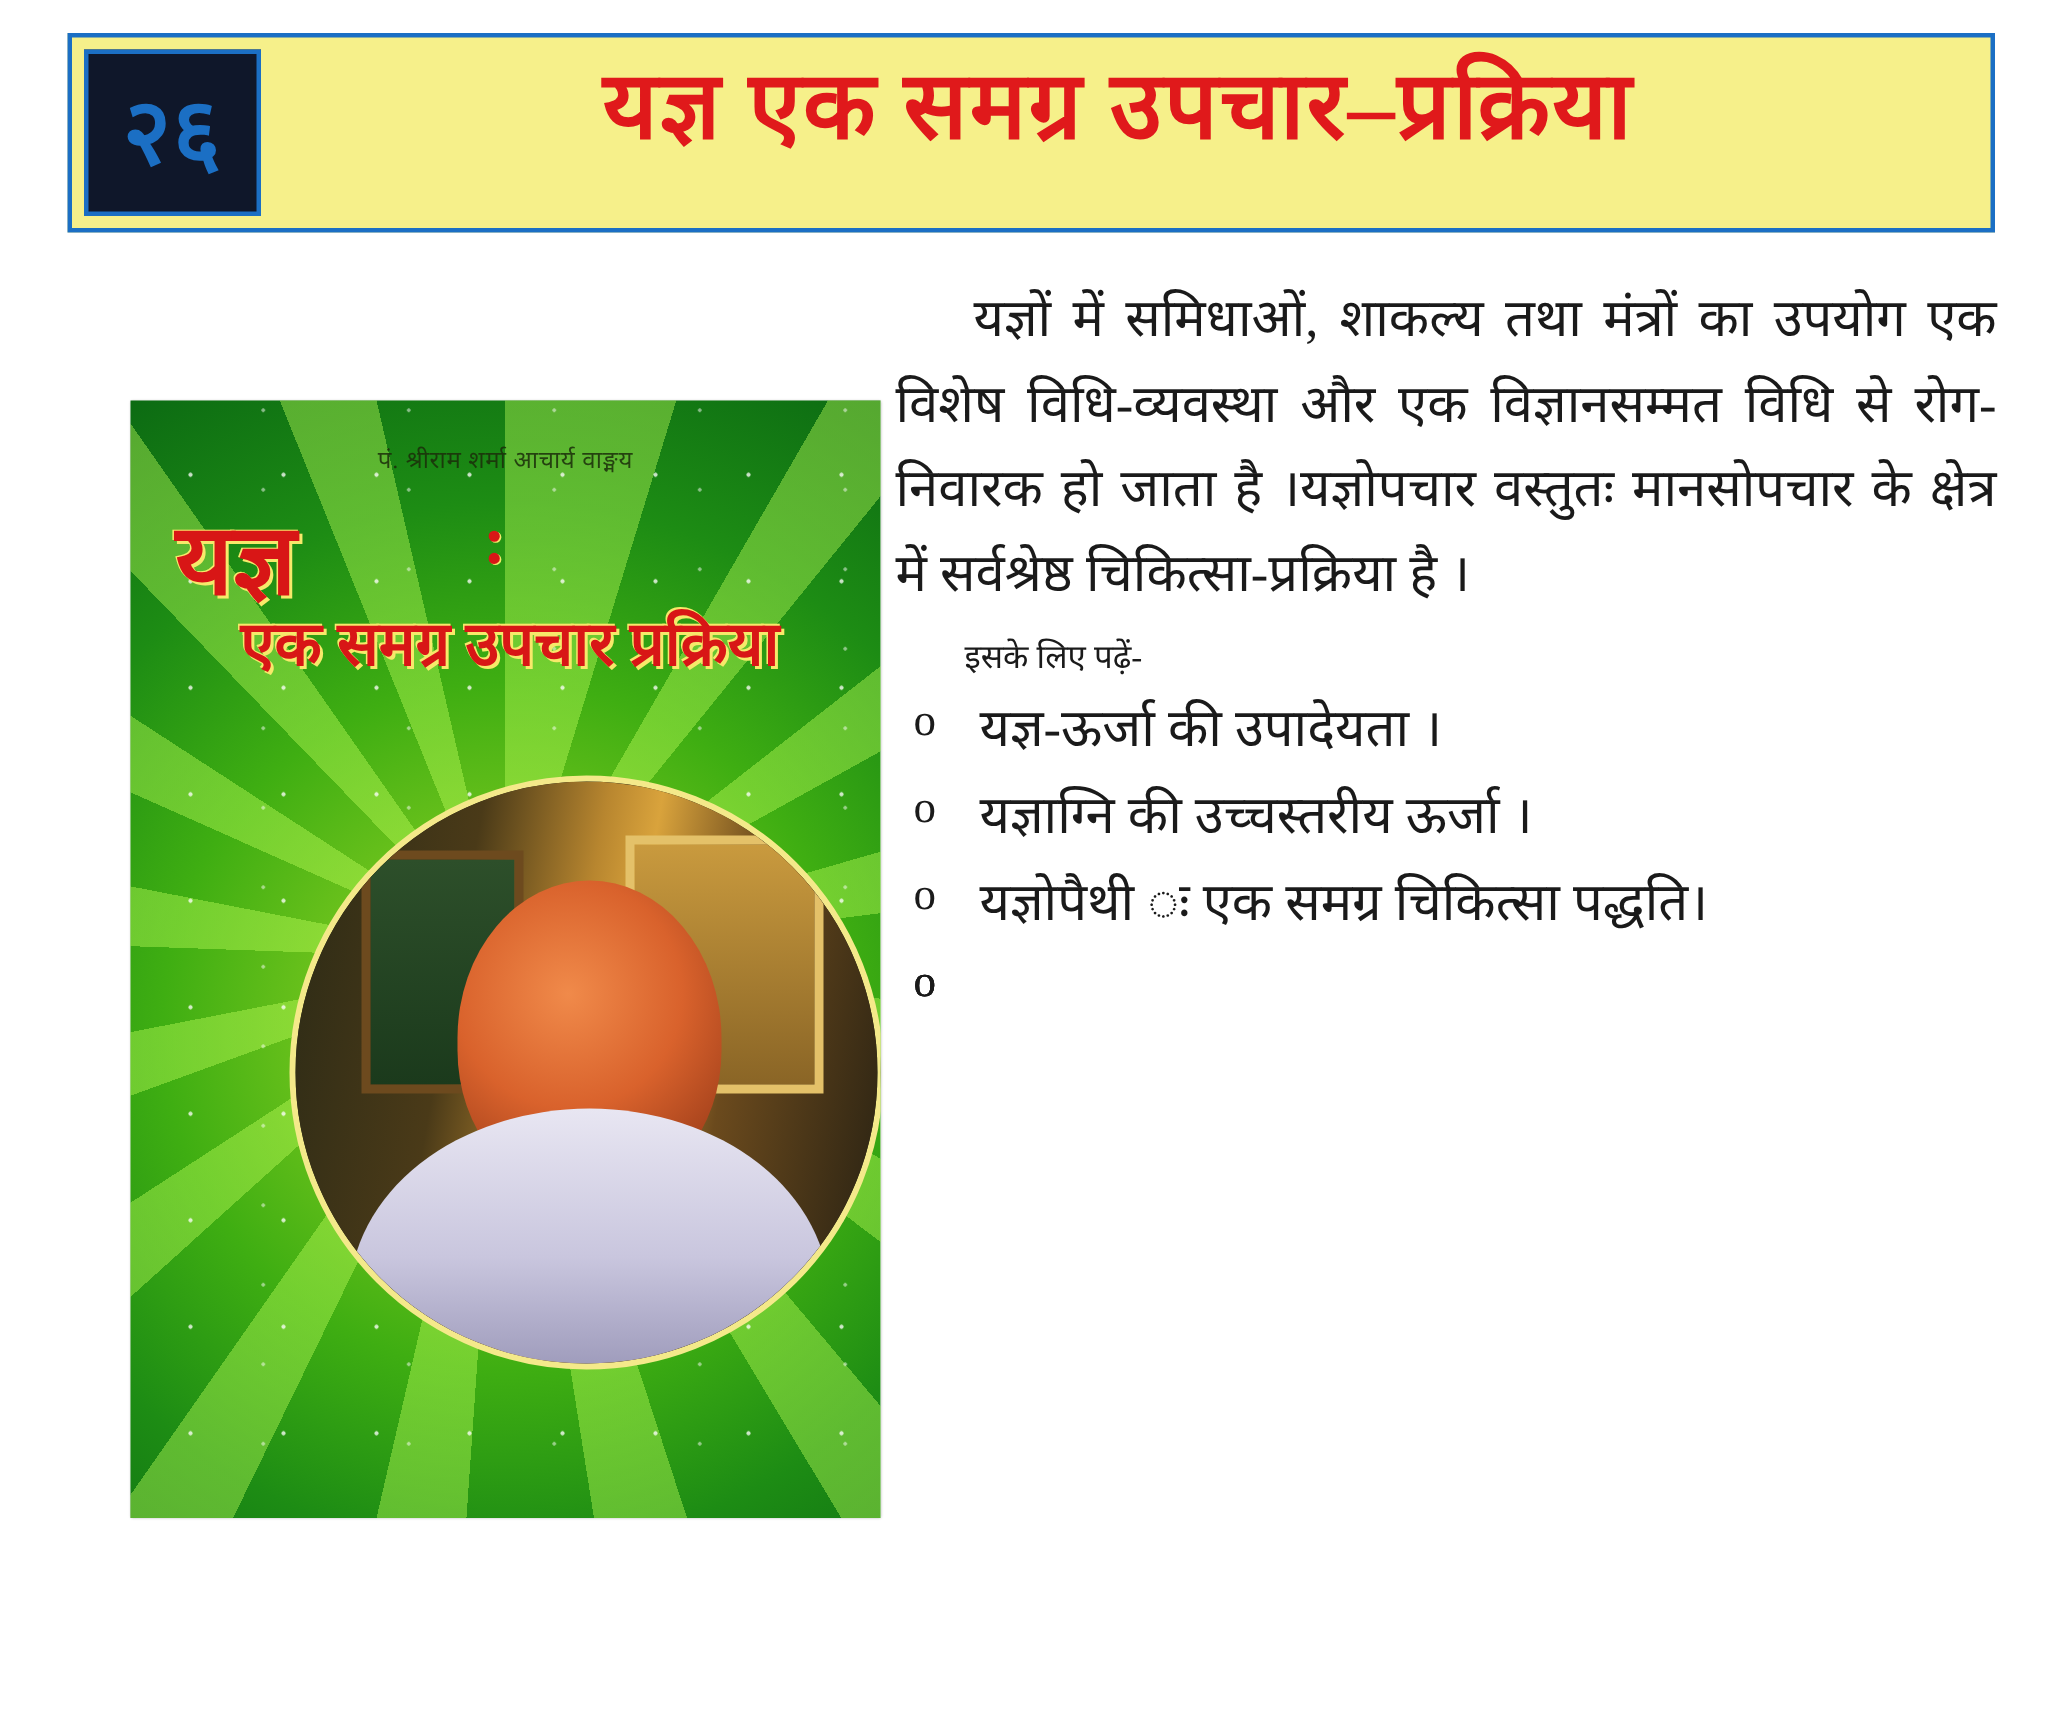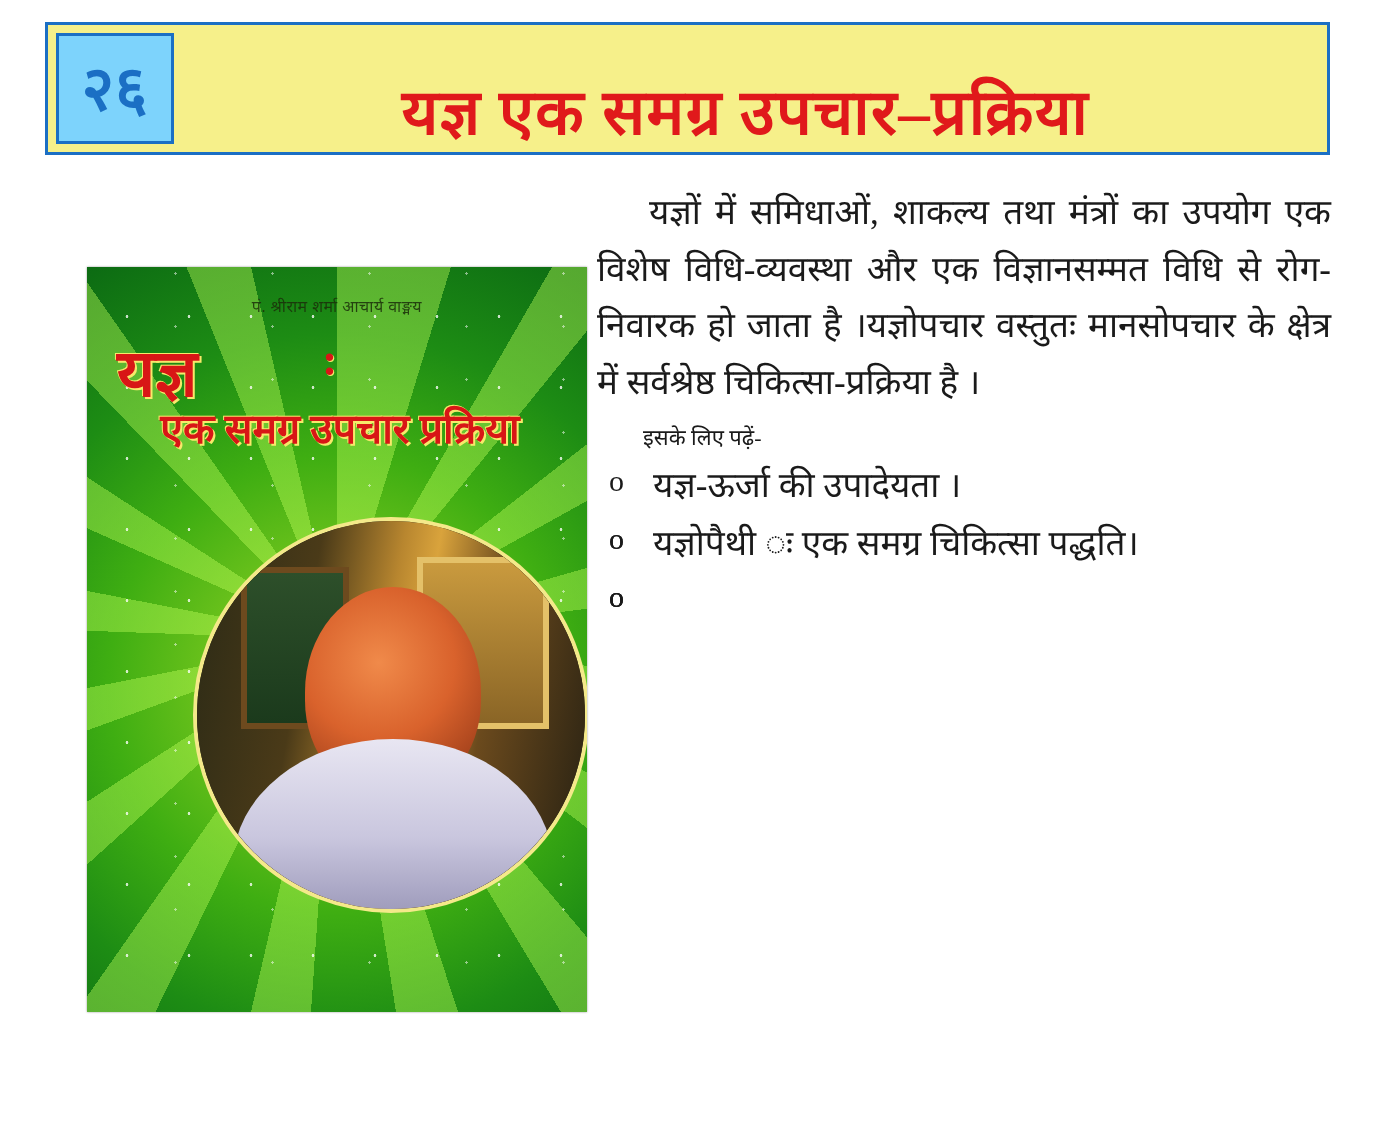--- a/index.html
+++ b/index.html
@@ -26,36 +26,36 @@
     border: 3px solid #1b6fc4;
     box-sizing: border-box;
     display: flex;
     align-items: stretch;
   }
   .chapter-number-box {
     width: 118px;
     margin: 8px 0 8px 8px;
     border: 3px solid #1b6fc4;
     box-sizing: border-box;
-    background: #7dd3fc;
+    background: #0f172a;
     display: flex;
     align-items: center;
     justify-content: center;
   }
   .chapter-number {
     color: #1b6fc4;
     font-size: 62px;
     line-height: 1;
     font-weight: 700;
     letter-spacing: 1px;
   }
   .chapter-title-wrap {
     flex: 1;
     display: flex;
-    align-items: flex-end;
+    align-items: flex-start;
     justify-content: center;
     padding-right: 10px;
   }
   .chapter-title {
     color: #e0191b;
     font-size: 63px;
     font-weight: 700;
     letter-spacing: 1.5px;
     text-align: center;
     white-space: nowrap;
@@ -280,20 +280,21 @@
 
     <div class="subhead">इसके लिए पढ़ें-</div>
 
     <ul class="points">
       <li>
         <span class="bullet">o</span>
         <span>यज्ञ-ऊर्जा की उपादेयता ।</span>
       </li>
       <li>
         <span class="bullet">o</span>
+        <span>यज्ञाग्नि की उच्चस्तरीय ऊर्जा ।</span>
       </li>
       <li>
         <span class="bullet">o</span>
         <span>यज्ञोपैथी ः एक समग्र चिकित्सा पद्धति।</span>
       </li>
       <li>
         <span class="bullet">o</span>
       </li>
       <li>
         <span class="bullet">o</span>

